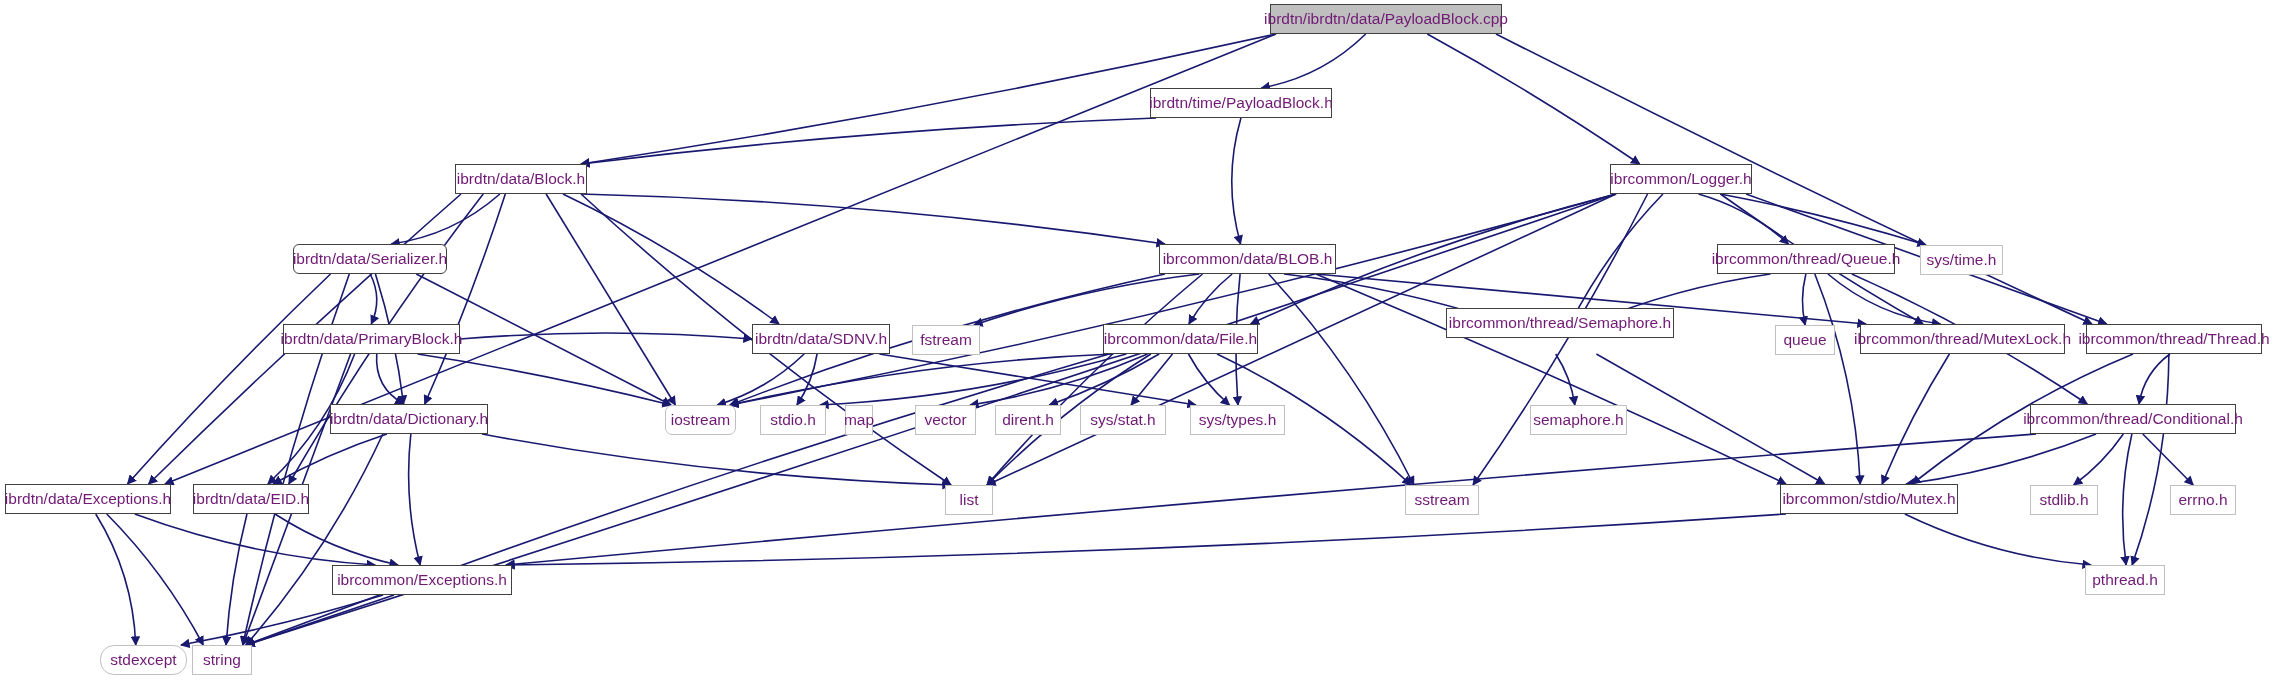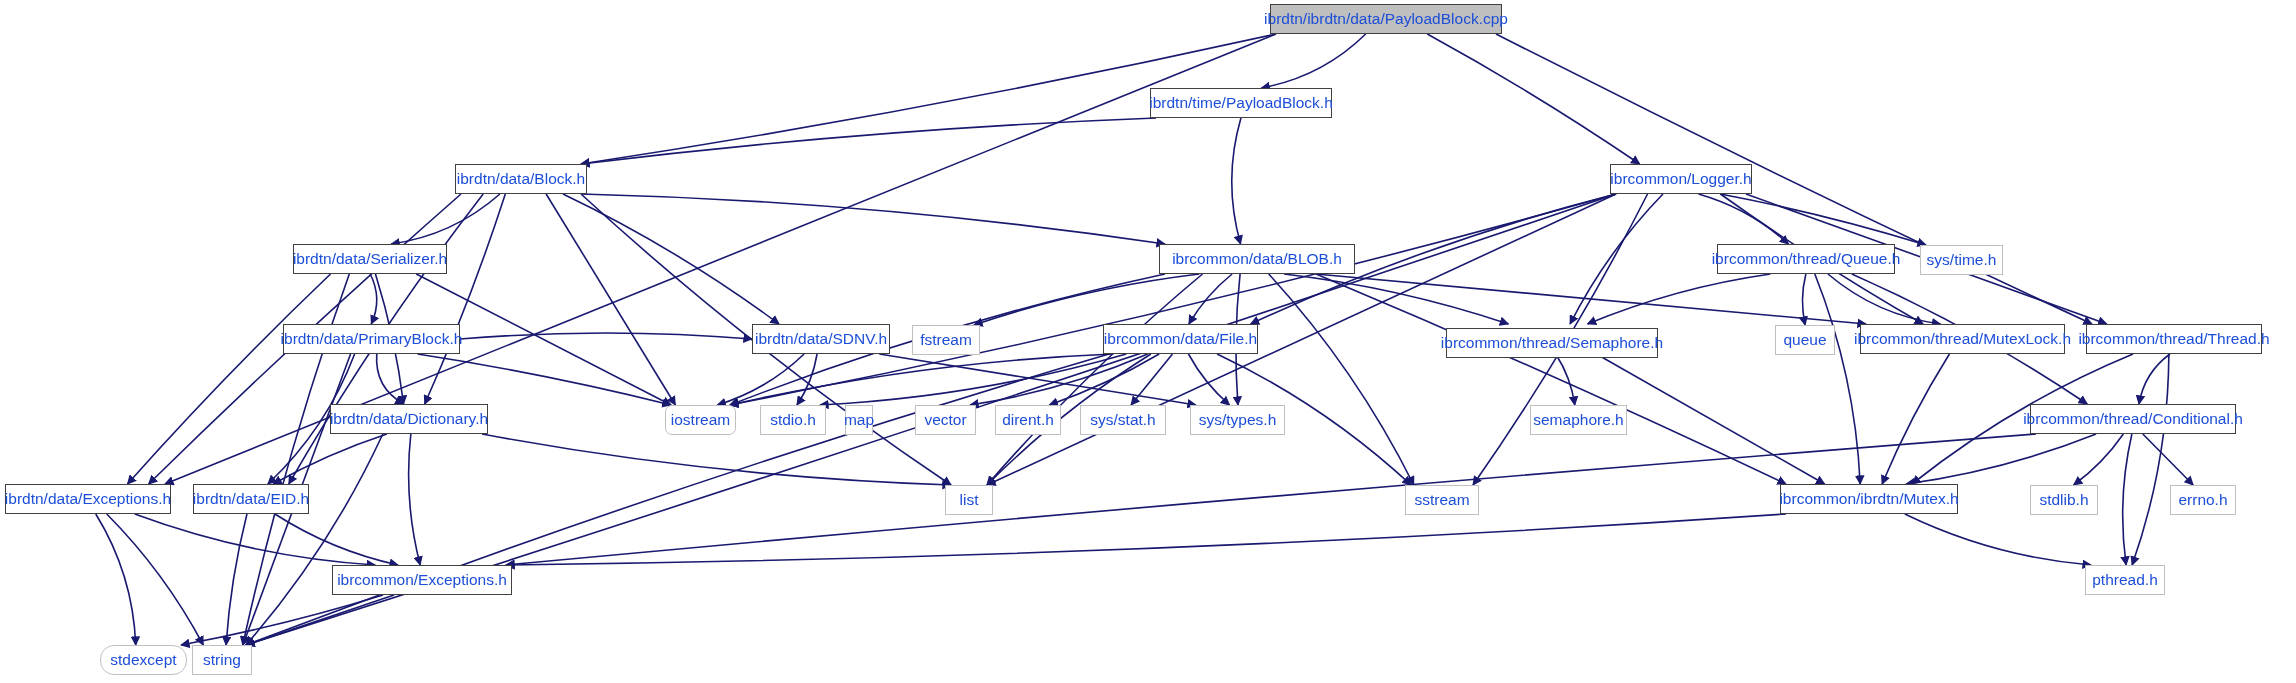--- a/index.html
+++ b/index.html
@@ -15,21 +15,21 @@
   #edges{position:absolute;left:0;top:0;width:2296px;height:683px;}
   .node{
     position:absolute;
     box-sizing:border-box;
     display:flex;
     align-items:center;
     justify-content:center;
     height:30px;
     border:1px solid #c0c0c0;
     background:#ffffff;
-    color:#1d4ed8;
+    color:#701a75;
     font-size:15.5px;
     line-height:1;
     white-space:nowrap;
     letter-spacing:0px;
     z-index:5;
   }
   .node.local{
     border:1px solid #404040;
     background:#ffffff;
   }
@@ -142,45 +142,45 @@
     </div>
     <div class="node local" style="left: 1150px; top: 88px; width: 182px;">
       <span>ibrdtn/time/PayloadBlock.h</span>
     </div>
     <div class="node local" style="left: 455px; top: 164px; width: 132px;">
       <span>ibrdtn/data/Block.h</span>
     </div>
     <div class="node local" style="left: 1610px; top: 164px; width: 142px;">
       <span>ibrcommon/Logger.h</span>
     </div>
-    <div class="node local" style="left: 293px; top: 244px; width: 154px;">
+    <div class="node local" style="left: 293px; top: 244px; width: 154px; border-radius: 6px;">
       <span>ibrdtn/data/Serializer.h</span>
     </div>
-    <div class="node local" style="left: 1159px; top: 244px; width: 196px;">
+    <div class="node local" style="left: 1159px; top: 244px; width: 177px;">
       <span>ibrcommon/data/BLOB.h</span>
     </div>
     <div class="node local" style="left: 1717px; top: 244px; width: 178px;">
       <span>ibrcommon/thread/Queue.h</span>
     </div>
     <div class="node system" style="left: 1920px; top: 245px; width: 83px;">
       <span>sys/time.h</span>
     </div>
     <div class="node local" style="left: 283px; top: 324px; width: 177px;">
       <span>ibrdtn/data/PrimaryBlock.h</span>
     </div>
     <div class="node local" style="left: 752px; top: 324px; width: 138px;">
       <span>ibrdtn/data/SDNV.h</span>
     </div>
     <div class="node system" style="left: 912px; top: 325px; width: 68px;">
       <span>fstream</span>
     </div>
     <div class="node local" style="left: 1103px; top: 324px; width: 155px;">
       <span>ibrcommon/data/File.h</span>
     </div>
-    <div class="node local" style="left: 1446px; top: 328px; width: 212px;">
+    <div class="node local" style="left: 1446px; top: 308px; width: 228px;">
       <span>ibrcommon/thread/Semaphore.h</span>
     </div>
     <div class="node system" style="left: 1775px; top: 325px; width: 60px;">
       <span>queue</span>
     </div>
     <div class="node local" style="left: 1860px; top: 324px; width: 205px;">
       <span>ibrcommon/thread/MutexLock.h</span>
     </div>
     <div class="node local" style="left: 2086px; top: 324px; width: 176px;">
       <span>ibrcommon/thread/Thread.h</span>
@@ -221,21 +221,21 @@
     <div class="node local" style="left: 193px; top: 484px; width: 116px;">
       <span>ibrdtn/data/EID.h</span>
     </div>
     <div class="node system" style="left: 945px; top: 485px; width: 48px;">
       <span>list</span>
     </div>
     <div class="node system" style="left: 1405px; top: 485px; width: 74px;">
       <span>sstream</span>
     </div>
     <div class="node local" style="left: 1780px; top: 484px; width: 178px;">
-      <span>ibrcommon/ibrdtn/Mutex.h</span>
+      <span>ibrcommon/stdio/Mutex.h</span>
     </div>
     <div class="node system" style="left: 2030px; top: 485px; width: 68px;">
       <span>stdlib.h</span>
     </div>
     <div class="node system" style="left: 2170px; top: 485px; width: 66px;">
       <span>errno.h</span>
     </div>
     <div class="node local" style="left: 332px; top: 565px; width: 180px;">
       <span>ibrcommon/Exceptions.h</span>
     </div>

